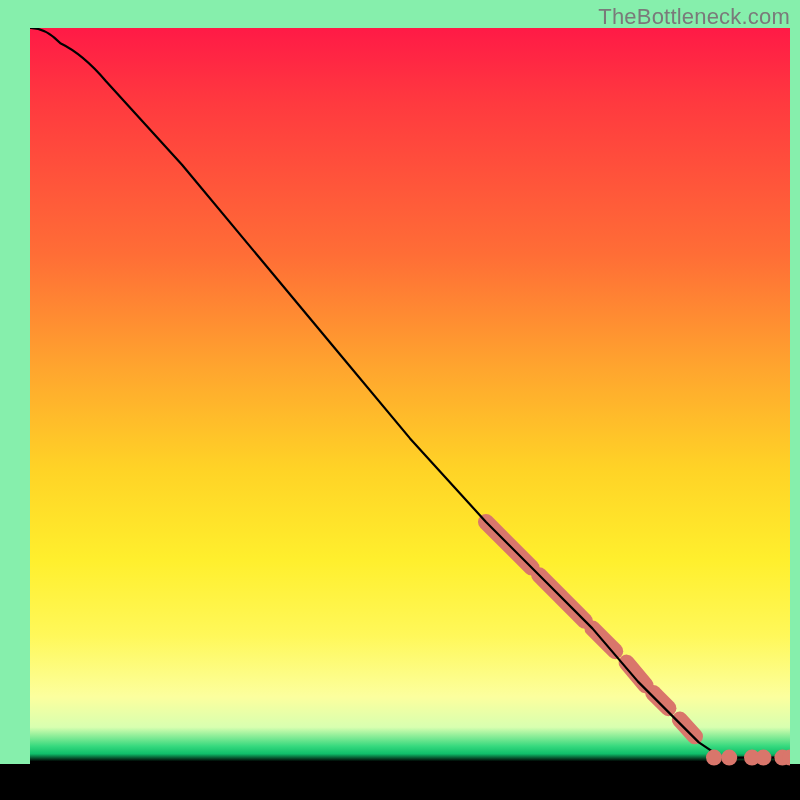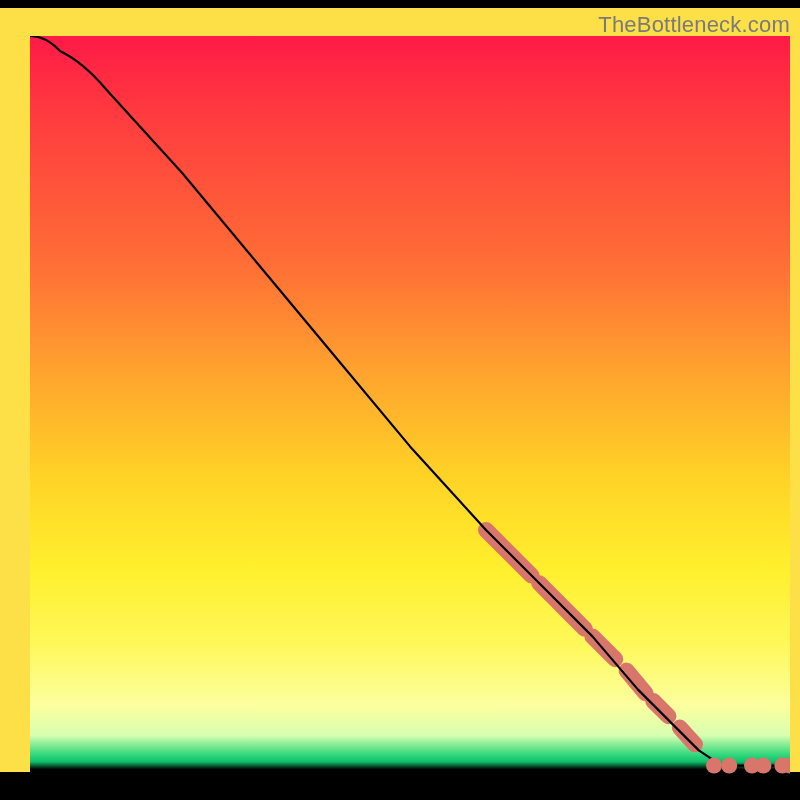--- a/index.html
+++ b/index.html
@@ -8,22 +8,21 @@
     width: 800px;
     height: 800px;
     background: #000;
     overflow: hidden;
     font-family: Arial, Helvetica, sans-serif;
   }
   .stage {
     position: relative;
     width: 800px;
     height: 764px;
-    background: #fde047;
-    margin-top: 8px;
+    background: #86efac;
   }
   .plot {
     position: absolute;
     left: 30px;
     top: 28px;
     width: 760px;
     height: 760px;
     
     background: linear-gradient(
       to bottom,

